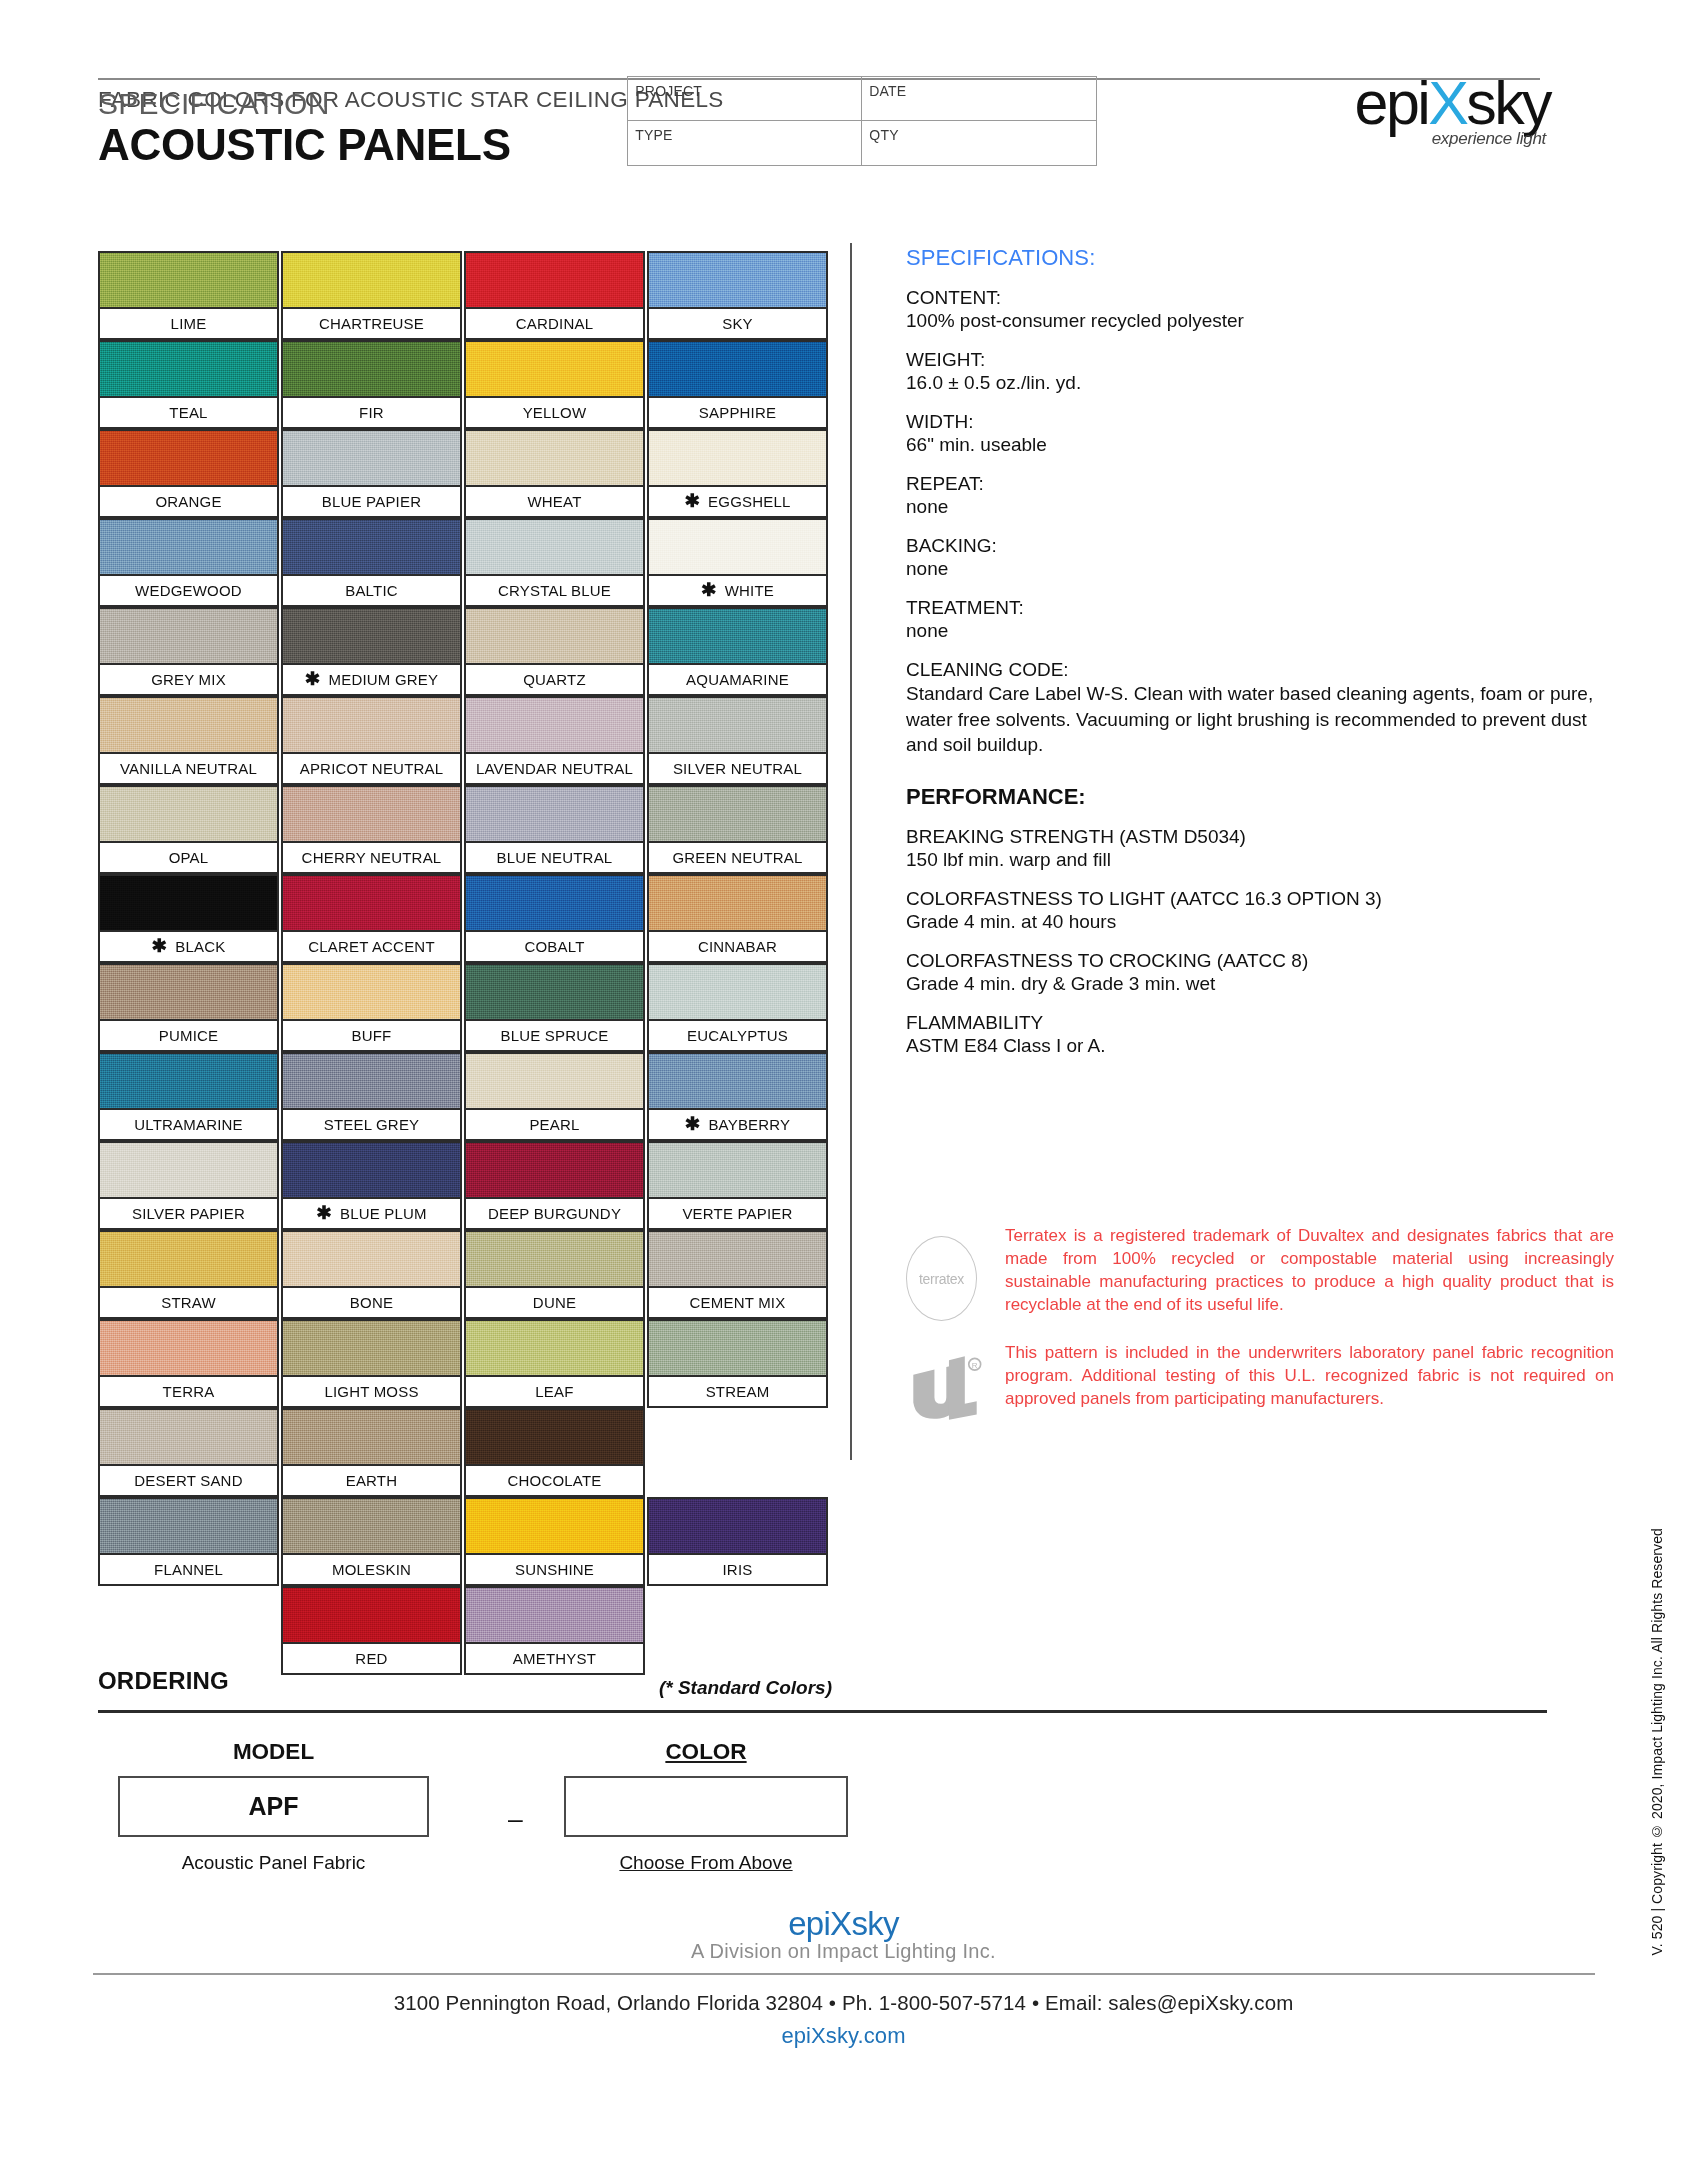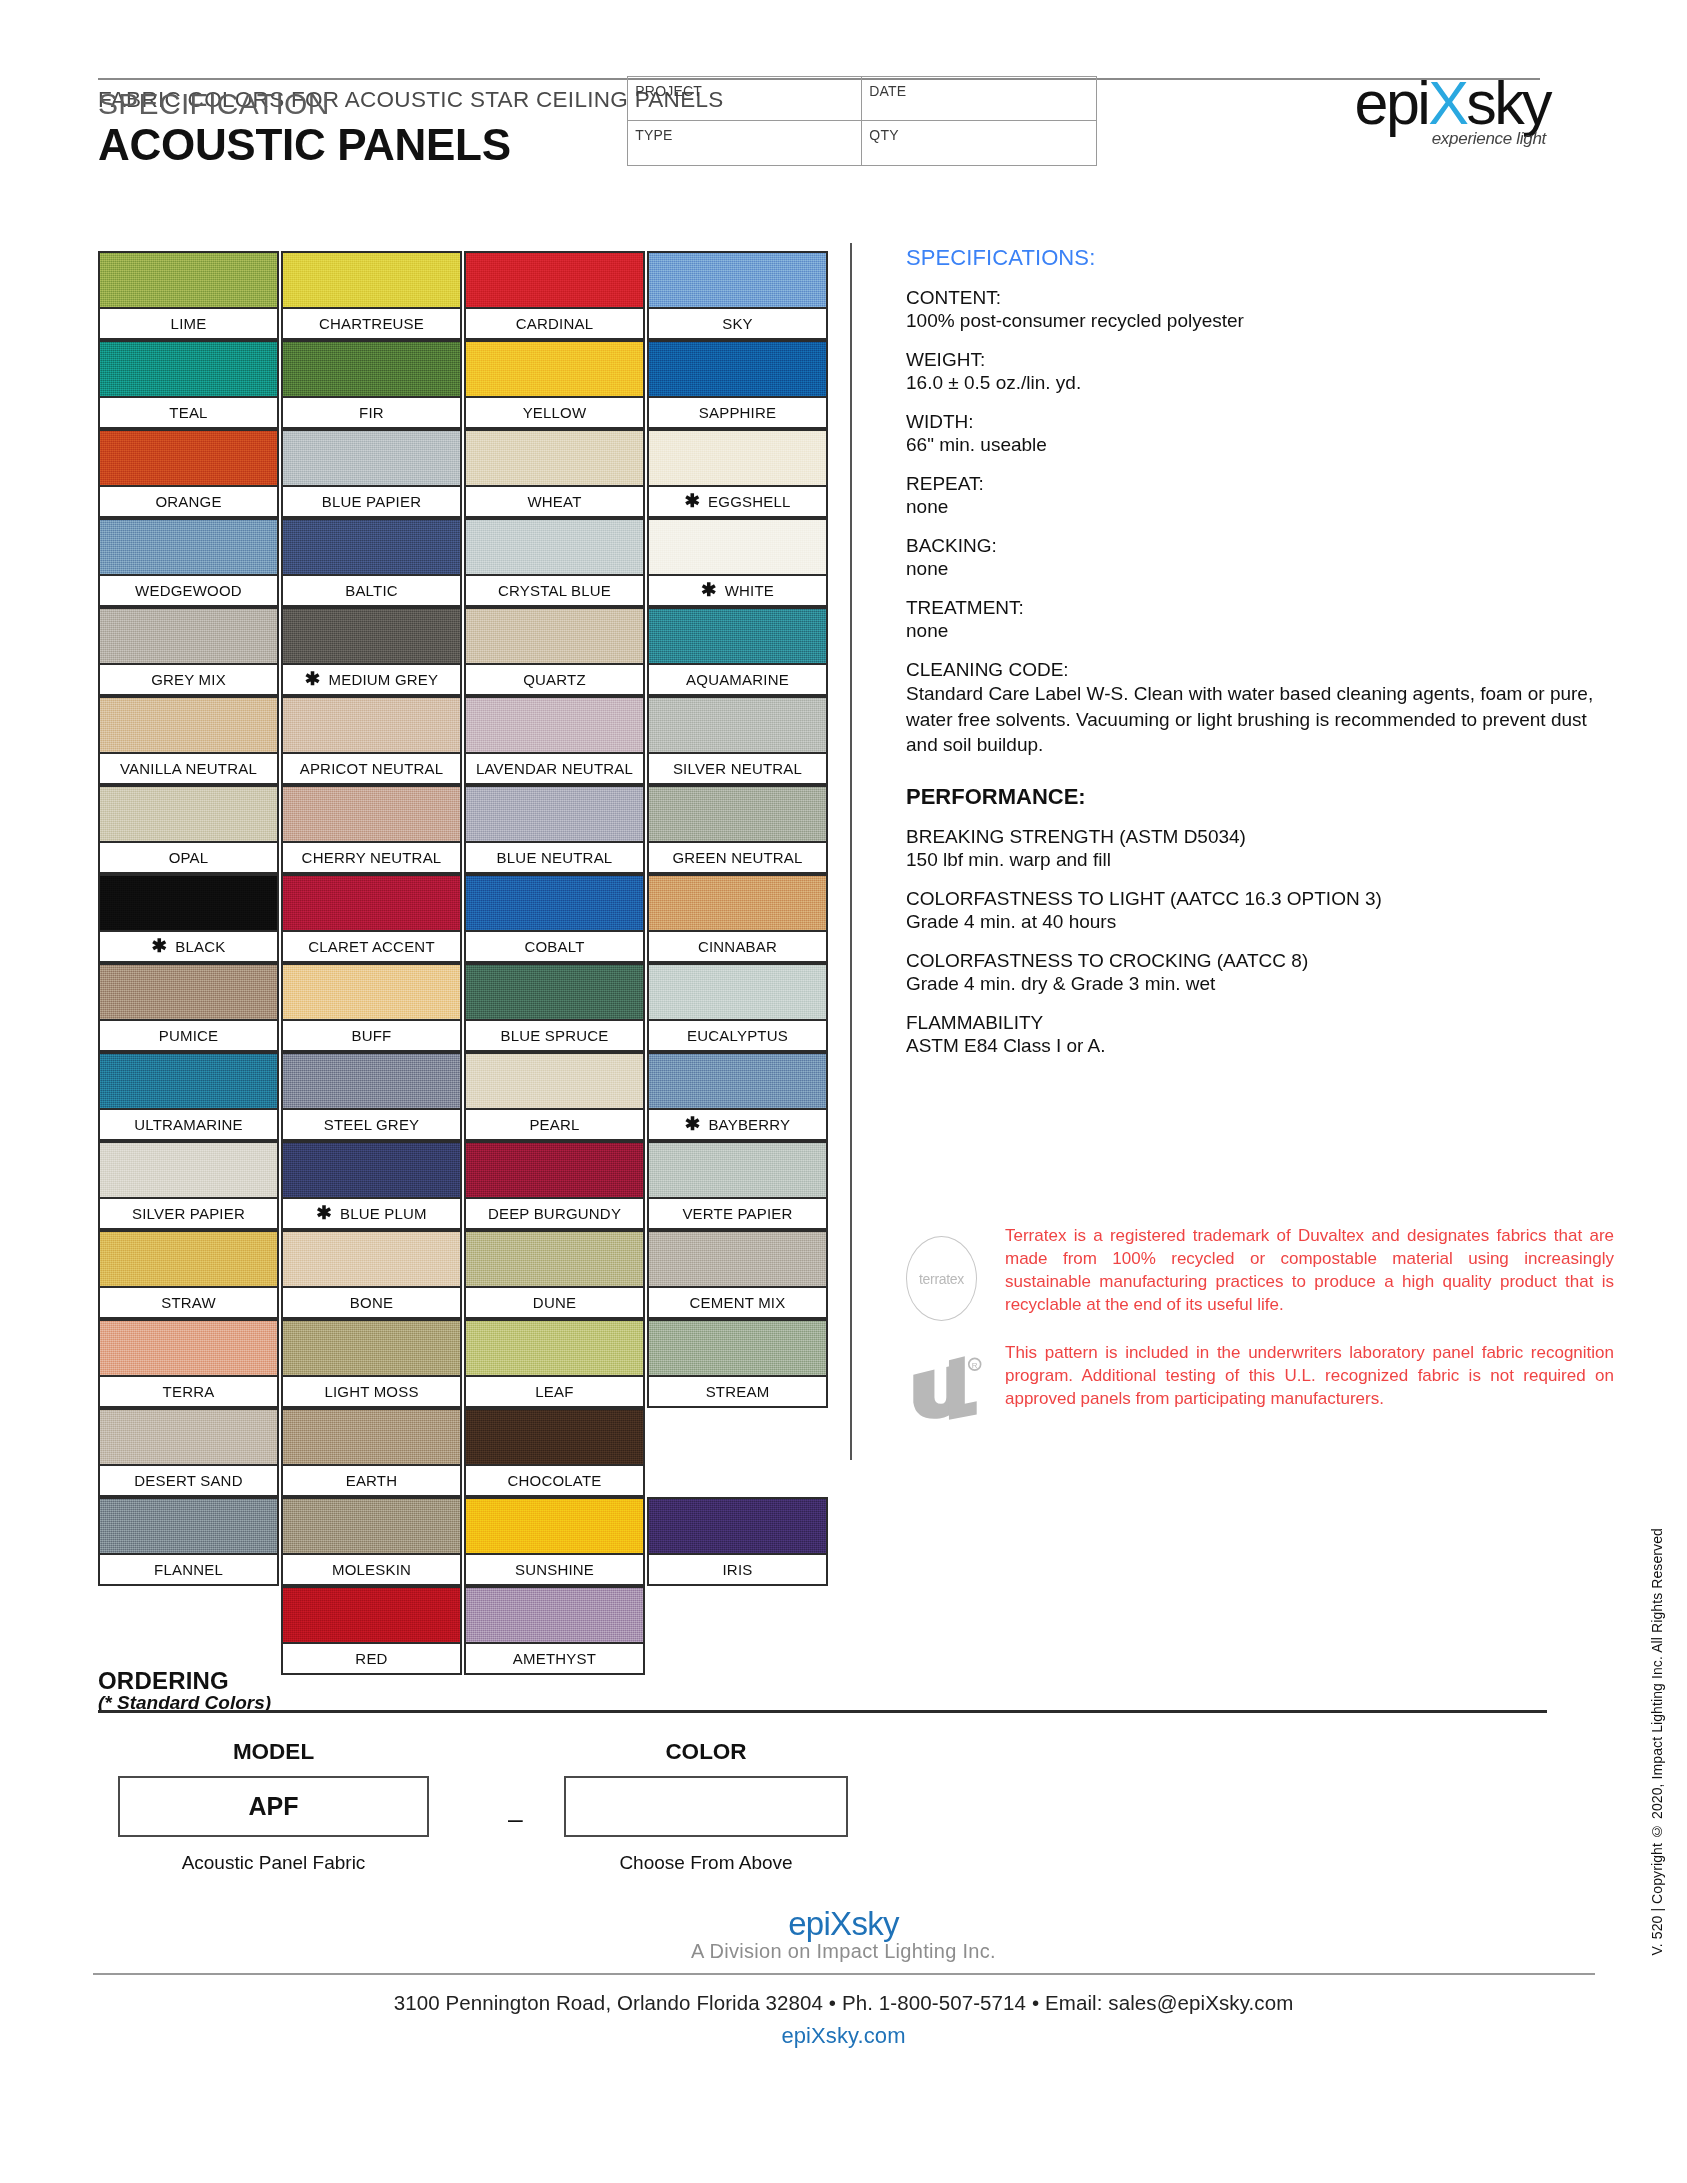--- a/index.html
+++ b/index.html
@@ -77,21 +77,21 @@
   }
   .namebar {
     height: 33px; border: 2px solid #2b2b2b; background: #fff;
     display: flex; align-items: center; justify-content: center;
     font-size: 15px; color: #111; letter-spacing: 0.2px; white-space: nowrap;
     position: relative;
   }
   .star { font-size: 18.5px; font-weight: 700; margin-right: 8px; line-height: 0.7; }
   .spacer-cell { width: 181px; margin-right: 2px; }
   .std-note {
-    margin-top: 17px; width: 734px; text-align: left;
+    margin-top: 2px; width: 734px; text-align: right;
     font-size: 19px; font-style: italic; font-weight: 700; color: #111;
   }
 
   
   .vdivider { position: absolute; left: 850px; top: 243px; width: 2px; height: 1217px; background: #555; }
 
   
   .specs { position: absolute; left: 906px; top: 245px; width: 708px; }
   .sec-head {
     font-size: 22px; font-weight: 400; color: #3b82f6; letter-spacing: 0.1px;
@@ -120,21 +120,21 @@
     flex: 1; font-size: 17px; line-height: 1.36; color: #ef4444; text-align: justify;
   }
 
   
   .ordering { position: absolute; left: 98px; top: 1667px; width: 1449px; }
   .ord-title { font-size: 24px; font-weight: 700; color: #111; letter-spacing: 0.2px; }
   .ord-rule { width: 1449px; height: 3.3px; background: #2b2b2b; margin-top: 14.6px; }
   .ord-body { position: relative; margin-top: 26.5px; height: 139px; }
   .ord-col { position: absolute; }
   .ord-col.model { left: 20px; width: 311px; }
-  .ord-col.color { left: 466px; width: 284px; }
+  .ord-col.color { left: 466px; width: 284px; text-decoration: underline; }
   .ord-head {
     font-size: 22.5px; font-weight: 700; color: #111; text-align: center; margin-bottom: 10.6px;
   }
   .ord-box {
     height: 61px; border: 2.6px solid #4a4a4a; background: #fff;
     display: flex; align-items: center; justify-content: center;
     font-size: 25px; font-weight: 700; color: #111;
   }
   .ord-sub { text-align: center; font-size: 19px; color: #111; margin-top: 14.6px; }
   .ord-dash {

